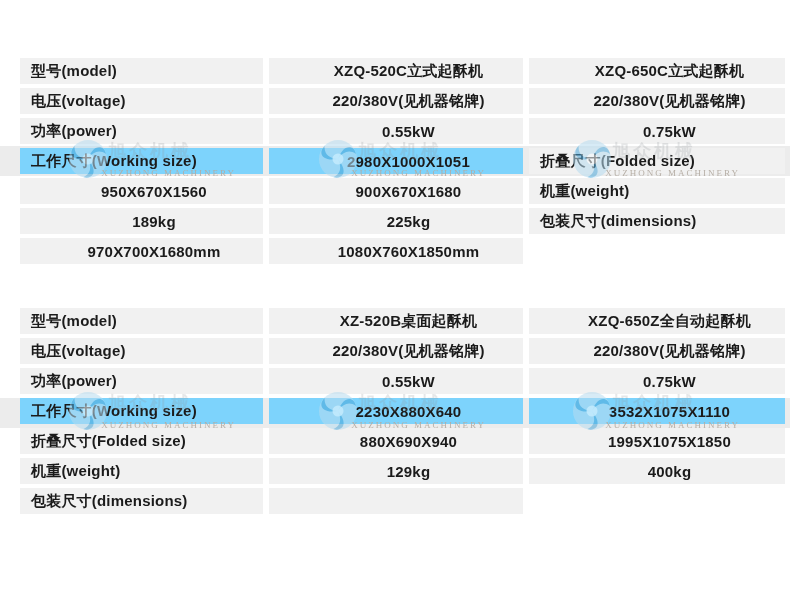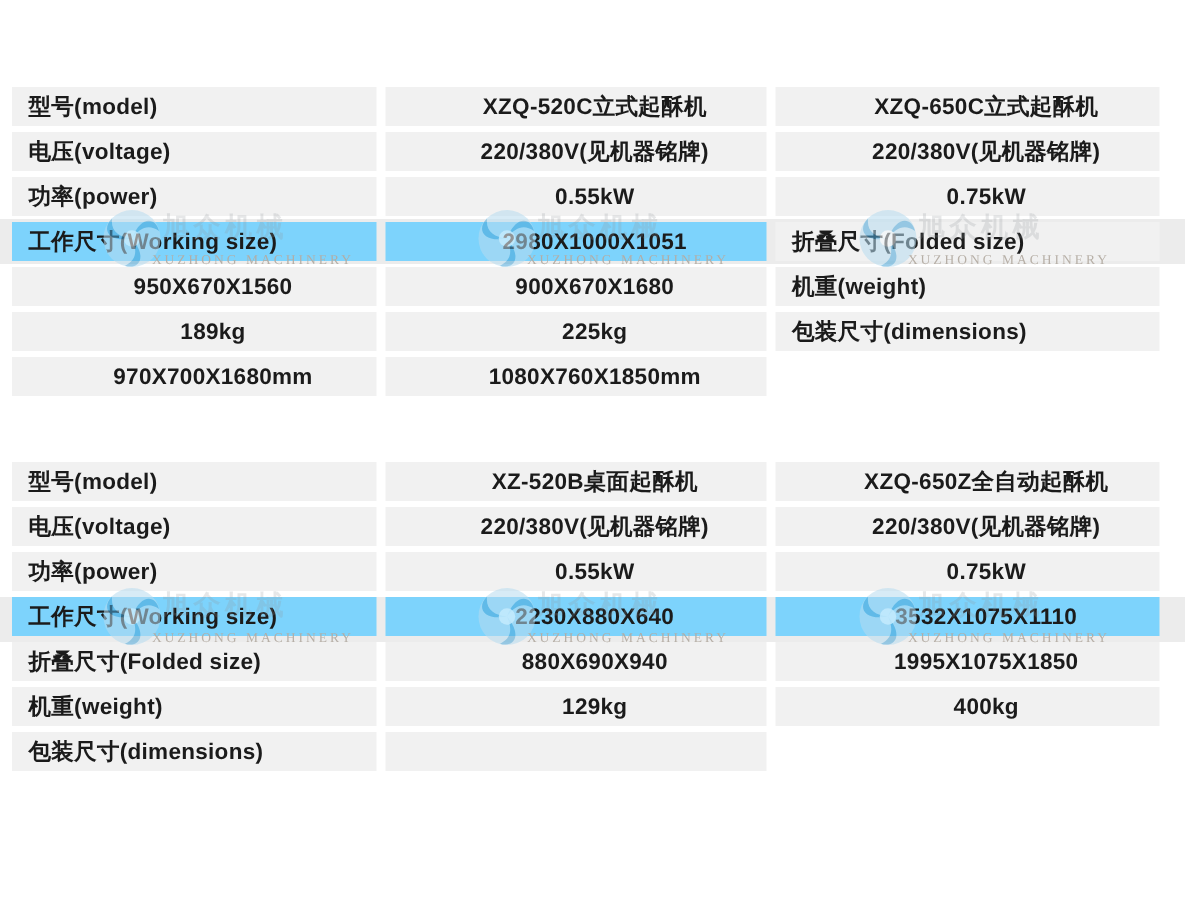--- a/index.html
+++ b/index.html
@@ -7,21 +7,21 @@
     position:relative;width:790px;height:600px;background:#ffffff;overflow:hidden;
     font-family:"Liberation Sans","DejaVu Sans",sans-serif;
     font-weight:bold;color:#1b1b1b;
   }
   
   .wm-band{position:absolute;left:0;width:790px;height:30px;background:#ececec;}
   .band-1{top:146px;}
   .band-2{top:398px;}
   
   .spec-table{
-    position:absolute;left:8px;width:765px;
+    position:absolute;left:20px;width:765px;
     display:grid;grid-template-columns:243px 254px 256px;
     column-gap:6px;row-gap:4px;grid-auto-rows:26px;
   }
   .table-1{top:58px;}
   .table-2{top:308px;}
   .cell{
     background:#f1f1f1;display:flex;align-items:center;
     font-size:15px;letter-spacing:0.2px;white-space:nowrap;overflow:hidden;padding-left:25px;
   }
   .cell.lbl{justify-content:flex-start;padding-left:11px;}

